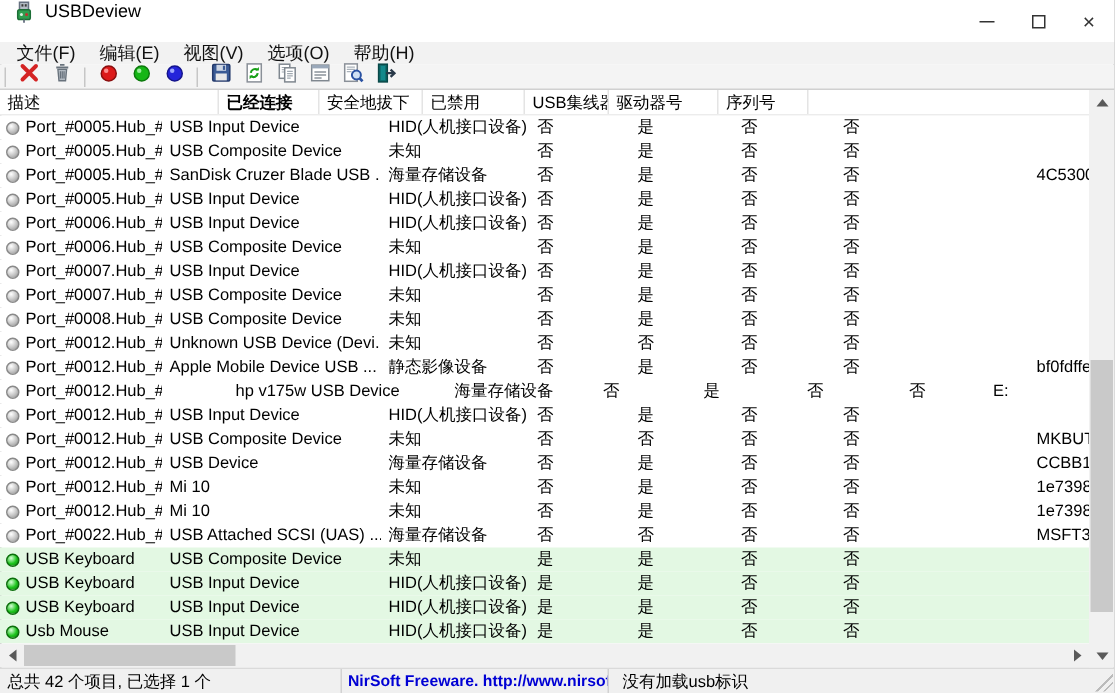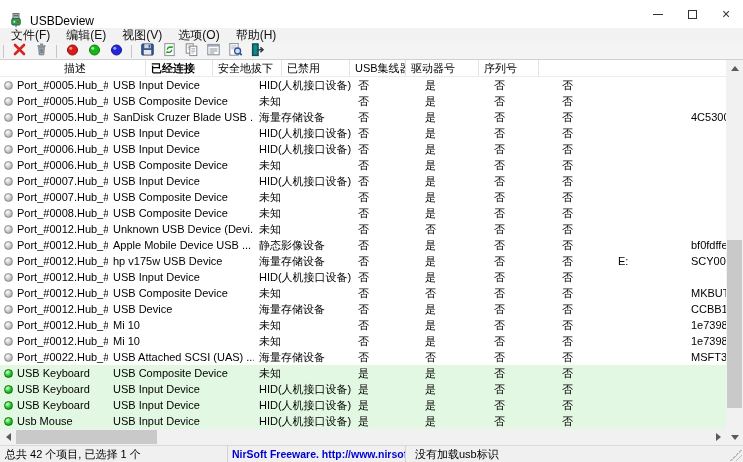--- a/index.html
+++ b/index.html
@@ -2,21 +2,21 @@
 <html><head>
 <meta charset="utf-8">
 <style>
   * { margin:0; padding:0; box-sizing:border-box; }
   html,body { width:743px; height:462px; }
   body { font-family:"Liberation Sans","DejaVu Sans",sans-serif; background:#fff; }
   .window { position:relative; width:743px; height:462px; background:#fff;
             box-shadow: inset 0 0 0 1px #a6a6a6; overflow:hidden; }
 
   
-  .titlebar { height:28px; display:flex; align-items:flex-end; background:#ffffff; padding-left:8px; }
+  .titlebar { height:28px; display:flex; align-items:flex-start; background:#ffffff; padding-left:8px; }
   .app-icon { width:16px; height:16px; margin-right:6px; flex:0 0 auto; }
   .title-text { font-size:12px; color:#000; }
   .win-controls { margin-left:auto; display:flex; height:28px; }
   .win-btn { width:34px; height:28px; display:flex; align-items:center; justify-content:center; color:#222; }
   .glyph-min { width:10px; height:0; border-top:1px solid #333; display:block; }
   .glyph-max { width:9px; height:9px; border:1px solid #333; display:block; }
   .glyph-close { font-size:14px; line-height:14px; color:#333; }
 
   
   .menubar { height:15px; background:#f2f2f2; display:flex; align-items:center; padding-left:3px; }
@@ -192,21 +192,21 @@
             <rect x="3.8" y="3" width="3" height="9.4" fill="#13898b"></rect>
             <path d="M7.4 7.8h5" stroke="#283848" stroke-width="1.5" fill="none"></path>
             <path d="M10.4 5.4l2.6 2.4-2.6 2.4" stroke="#283848" stroke-width="1.5" fill="none"></path>
           </svg></span>
       </span>
     </div>
 
   <div class="body-row">
     <div class="left-col">
       <div class="thead" id="thead">
-          <div class="th" style="width: 146px; justify-content: center;">
+          <div class="th" style="width: 146px;">
             <span>描述</span>
           </div>
           <div class="th" style="width: 67px; font-weight: bold;">
             <span>已经连接</span>
           </div>
           <div class="th" style="width: 69px;">
             <span>安全地拔下</span>
           </div>
           <div class="th" style="width: 68px;">
             <span>已禁用</span>
@@ -374,21 +374,21 @@
             <div class="td" style="width: 68px;">否</div>
             <div class="td" style="width: 56px;">否</div>
             <div class="td" style="width: 73px;"></div>
             <div class="td" style="width: 60px;">bf0fdffe</div>
           </div>
           <div class="tr">
             <div class="td name-cell" style="width: 108px;">
               <span class="ball off"></span>
               <span class="name-text">Port_#0012.Hub_#0...</span>
             </div>
-            <div class="td" style="width: 146px;">hp v175w USB Device</div>
+            <div class="td" style="width: 146px; margin-left: 44px;">hp v175w USB Device</div>
             <div class="td" style="width: 99px;">海量存储设备</div>
             <div class="td" style="width: 67px;">否</div>
             <div class="td" style="width: 69px;">是</div>
             <div class="td" style="width: 68px;">否</div>
             <div class="td" style="width: 56px;">否</div>
             <div class="td" style="width: 73px;">E:</div>
             <div class="td" style="width: 60px;">SCY0000</div>
           </div>
           <div class="tr">
             <div class="td name-cell" style="width: 108px;">

